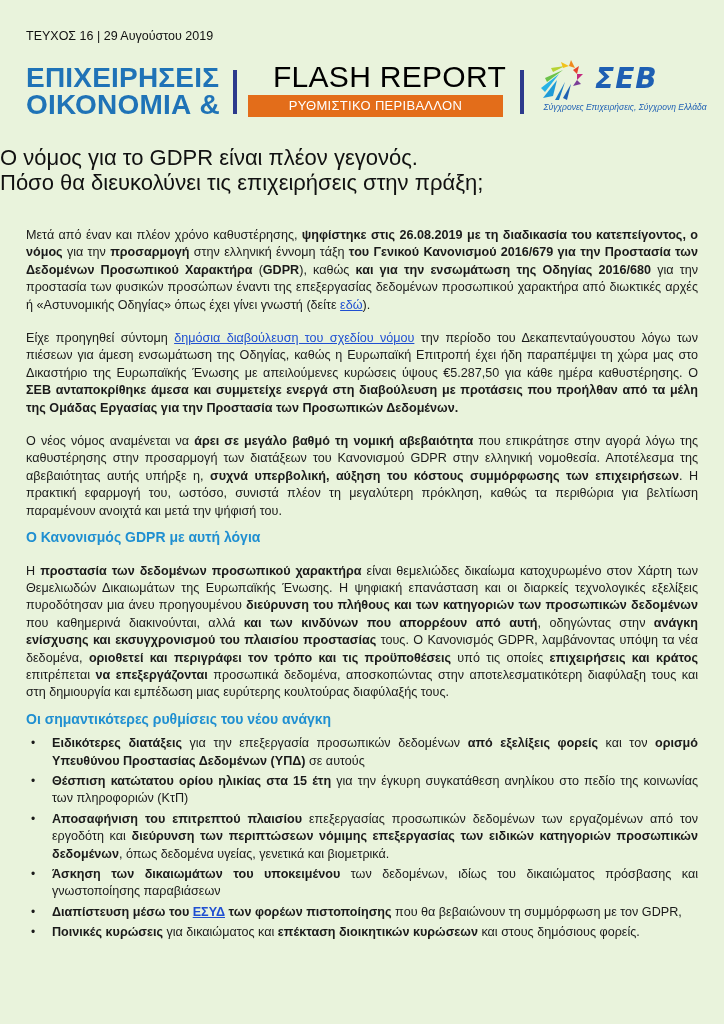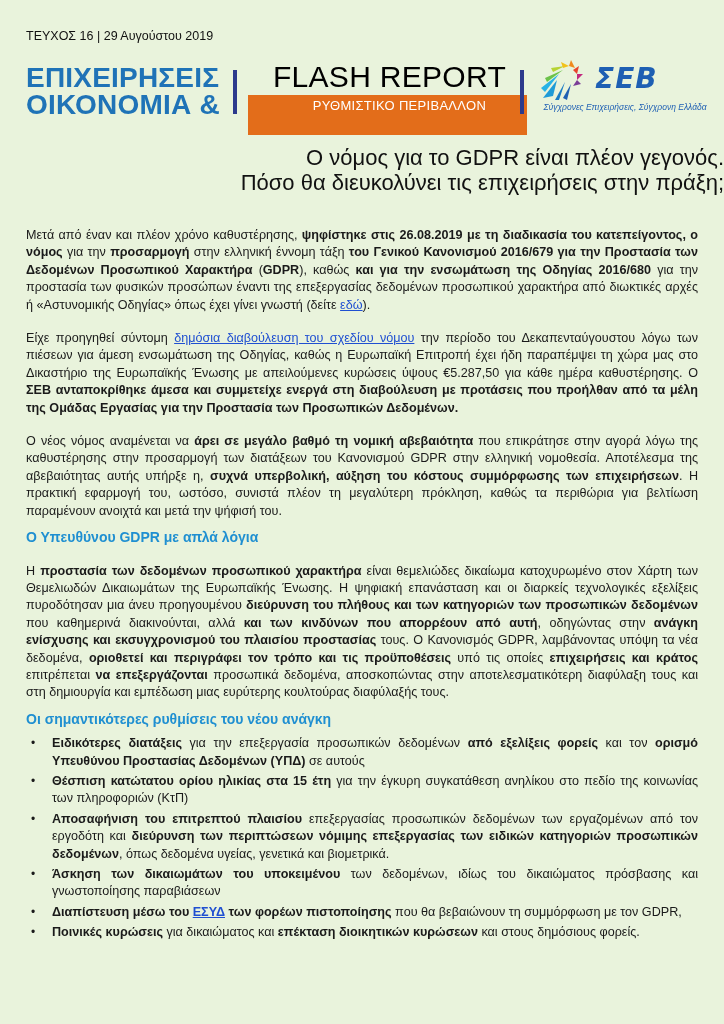--- a/index.html
+++ b/index.html
@@ -22,36 +22,36 @@
     letter-spacing: 0.2px;
   }
   .vbar { position: absolute; width: 4px; background: #2c3a8c; }
   .vbar.b1 { left: 233px; top: 14px; height: 44px; }
   .vbar.b2 { left: 520px; top: 14px; height: 44px; }
   .flash {
     position: absolute; left: 262px; top: 6px; width: 255px; text-align: center;
     color: #000000; font-size: 30px; line-height: 30px; letter-spacing: 0.3px;
   }
   .flash-sub {
-    position: absolute; left: 248px; top: 39px; width: 255px; height: 40px;
+    position: absolute; left: 248px; top: 39px; width: 255px; height: 22px;
     background: #e36d1a; color: #fff; font-size: 13px; line-height: 22px;
-    text-align: center; letter-spacing: 0.3px; padding-left: 24px;
+    text-align: center; letter-spacing: 0.3px;
   }
   .logo { position: absolute; left: 537px; top: 0px; width: 180px; height: 70px; }
   .logo-text {
     position: absolute; left: 58px; top: 6px;
     font-family: "DejaVu Sans", sans-serif; font-weight: 700; font-style: italic;
     color: #1e5fb3; font-size: 28px; letter-spacing: 1px;
   }
   .logo-tag {
     position: absolute; left: 3px; top: 46px; width: 170px; text-align: center;
     font-style: italic; color: #1e5fb3; font-size: 8.5px;
   }
   .headline {
-    position: absolute; left: 0; top: 145px; width: 724px; text-align: right;
+    position: absolute; left: 0; top: 145px; width: 724px; text-align: left;
     font-size: 22px; line-height: 25px; color: #111;
   }
   .content {
     position: absolute; left: 26px; top: 211px; width: 672px;
     font-size: 12.6px; line-height: 17.4px; text-align: justify;
   }
   .content p { margin: 16px 0 9px 0; }
   .content b { font-weight: 700; }
   .content a { color: #1f4fd1; text-decoration: underline; }
   .sec-title {
@@ -103,21 +103,21 @@
   <div>Πόσο θα διευκολύνει τις επιχειρήσεις στην πράξη;</div>
 </div>
 
 <div class="content">
   <p><span>Μετά από έναν και πλέον χρόνο καθυστέρησης, </span><b>ψηφίστηκε στις 26.08.2019 με τη διαδικασία του κατεπείγοντος, ο νόμος</b><span> για την </span><b>προσαρμογή</b><span> στην ελληνική έννομη τάξη </span><b>του Γενικού Κανονισμού 2016/679 για την Προστασία των Δεδομένων Προσωπικού Χαρακτήρα</b><span> (</span><b>GDPR</b><span>), καθώς </span><b>και για την ενσωμάτωση της Οδηγίας 2016/680</b><span> για την προστασία των φυσικών προσώπων έναντι της επεξεργασίας δεδομένων προσωπικού χαρακτήρα από διωκτικές αρχές ή «Αστυνομικής Οδηγίας» όπως έχει γίνει γνωστή (δείτε </span><a>εδώ</a><span>).</span></p>
 
   <p><span>Είχε προηγηθεί σύντομη </span><a>δημόσια διαβούλευση του σχεδίου νόμου</a><span> την περίοδο του Δεκαπενταύγουστου λόγω των πιέσεων για άμεση ενσωμάτωση της Οδηγίας, καθώς η Ευρωπαϊκή Επιτροπή έχει ήδη παραπέμψει τη χώρα μας στο Δικαστήριο της Ευρωπαϊκής Ένωσης με απειλούμενες κυρώσεις ύψους €5.287,50 για κάθε ημέρα καθυστέρησης. Ο </span><b>ΣΕΒ ανταποκρίθηκε άμεσα και συμμετείχε ενεργά στη διαβούλευση με προτάσεις που προήλθαν από τα μέλη της Ομάδας Εργασίας για την Προστασία των Προσωπικών Δεδομένων.</b></p>
 
   <p><span>Ο νέος νόμος αναμένεται να </span><b>άρει σε μεγάλο βαθμό τη νομική αβεβαιότητα</b><span> που επικράτησε στην αγορά λόγω της καθυστέρησης στην προσαρμογή των διατάξεων του Κανονισμού GDPR στην ελληνική νομοθεσία. Αποτέλεσμα της αβεβαιότητας αυτής υπήρξε η, </span><b>συχνά υπερβολική, αύξηση του κόστους συμμόρφωσης των επιχειρήσεων</b><span>. Η πρακτική εφαρμογή του, ωστόσο, συνιστά πλέον τη μεγαλύτερη πρόκληση, καθώς τα περιθώρια για βελτίωση παραμένουν ανοιχτά και μετά την ψήφισή του.</span></p>
 
-  <div class="sec-title">Ο Υπευθύνου GDPR με απλά λόγια</div>
+  <div class="sec-title">Ο Κανονισμός GDPR με αυτή λόγια</div>
   <p><span>Η </span><b>προστασία των δεδομένων προσωπικού χαρακτήρα</b><span> είναι θεμελιώδες δικαίωμα κατοχυρωμένο στον Χάρτη των Θεμελιωδών Δικαιωμάτων της Ευρωπαϊκής Ένωσης. Η ψηφιακή επανάσταση και οι διαρκείς τεχνολογικές εξελίξεις πυροδότησαν μια άνευ προηγουμένου </span><b>διεύρυνση του πλήθους και των κατηγοριών των προσωπικών δεδομένων</b><span> που καθημερινά διακινούνται, αλλά </span><b>και των κινδύνων που απορρέουν από αυτή</b><span>, οδηγώντας στην </span><b>ανάγκη ενίσχυσης και εκσυγχρονισμού του πλαισίου προστασίας</b><span> τους. Ο Κανονισμός GDPR, λαμβάνοντας υπόψη τα νέα δεδομένα, </span><b>οριοθετεί και περιγράφει τον τρόπο και τις προϋποθέσεις</b><span> υπό τις οποίες </span><b>επιχειρήσεις και κράτος</b><span> επιτρέπεται </span><b>να επεξεργάζονται</b><span> προσωπικά δεδομένα, αποσκοπώντας στην αποτελεσματικότερη διαφύλαξη τους και στη δημιουργία και εμπέδωση μιας ευρύτερης κουλτούρας διαφύλαξής τους.</span></p>
 
   <div class="sec-title">Οι σημαντικότερες ρυθμίσεις του νέου ανάγκη</div>
   <ul class="bullets">
     <li><span class="dot">•</span><b>Ειδικότερες διατάξεις</b><span> για την επεξεργασία προσωπικών δεδομένων </span><b>από εξελίξεις φορείς</b><span> και τον </span><b>ορισμό Υπευθύνου Προστασίας Δεδομένων (ΥΠΔ)</b><span> σε αυτούς</span></li>
     <li><span class="dot">•</span><b>Θέσπιση κατώτατου ορίου ηλικίας στα 15 έτη</b><span> για την έγκυρη συγκατάθεση ανηλίκου στο πεδίο της κοινωνίας των πληροφοριών (ΚτΠ)</span></li>
     <li><span class="dot">•</span><b>Αποσαφήνιση του επιτρεπτού πλαισίου</b><span> επεξεργασίας προσωπικών δεδομένων των εργαζομένων από τον εργοδότη και </span><b>διεύρυνση των περιπτώσεων νόμιμης επεξεργασίας των ειδικών κατηγοριών προσωπικών δεδομένων</b><span>, όπως δεδομένα υγείας, γενετικά και βιομετρικά.</span></li>
     <li><span class="dot">•</span><b>Άσκηση των δικαιωμάτων του υποκειμένου</b><span> των δεδομένων, ιδίως του δικαιώματος πρόσβασης και γνωστοποίησης παραβιάσεων</span></li>
     <li><span class="dot">•</span><b>Διαπίστευση μέσω του </b><b><a>ΕΣΥΔ</a></b><b> των φορέων πιστοποίησης</b><span> που θα βεβαιώνουν τη συμμόρφωση με τον GDPR,</span></li>
     <li><span class="dot">•</span><b>Ποινικές κυρώσεις</b><span> για δικαιώματος και </span><b>επέκταση διοικητικών κυρώσεων</b><span> και στους δημόσιους φορείς.</span></li>

